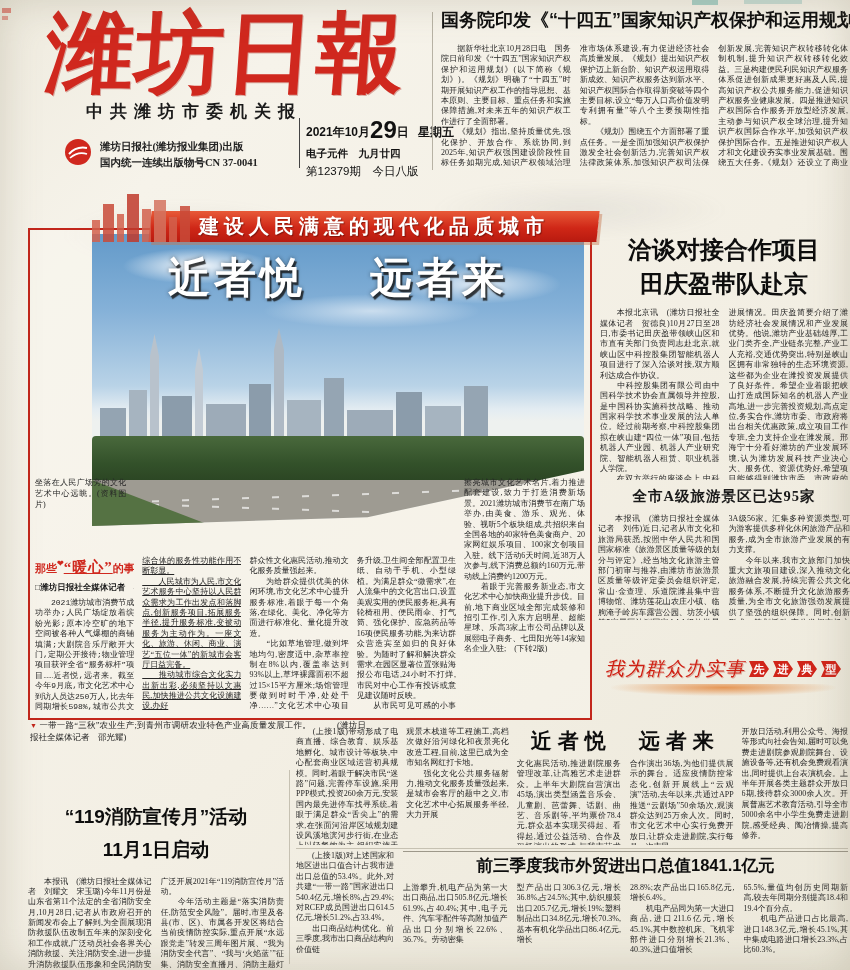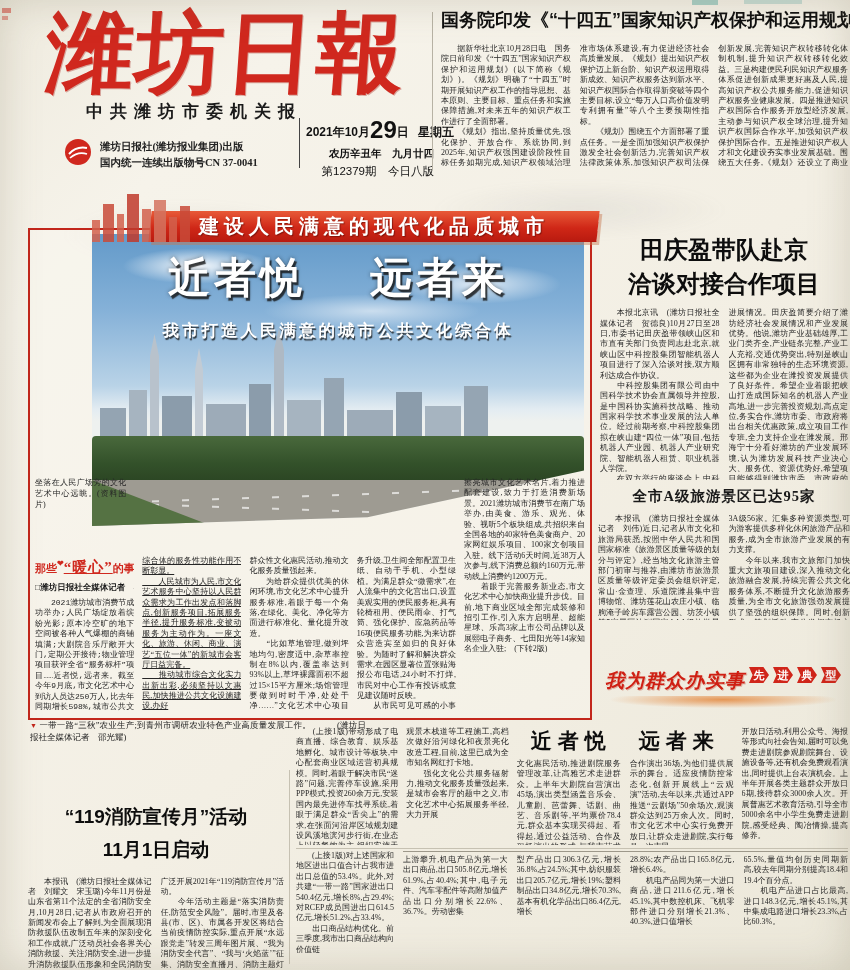--- a/index.html
+++ b/index.html
@@ -11,21 +11,21 @@
   .frag{position:absolute;z-index:1;}
 
   
   .mast-title{position:absolute;left:46px;top:8px;width:372px;font-size:88px;line-height:1.05;font-weight:900;
       color:#d0281e;letter-spacing:2px;transform:skewX(-4deg);white-space:nowrap;text-shadow:1px 1px 0 rgba(160,30,20,.35);}
   .mast-org{position:absolute;left:86px;top:100px;font-size:17px;font-weight:bold;letter-spacing:7px;color:#1a1a1a;
       font-family:"Liberation Sans","DejaVu Sans",sans-serif;white-space:nowrap;}
   .mast-logo{position:absolute;left:64px;top:138px;width:28px;height:28px;}
   .mast-pub{position:absolute;left:100px;top:139px;font-size:10.5px;font-weight:bold;line-height:1.5;color:#222;white-space:nowrap;}
   .mast-vline{position:absolute;left:299px;top:118px;width:1px;height:50px;background:#444;}
-  .mast-date{position:absolute;left:306px;top:116px;width:128px;text-align:right;color:#111;white-space:nowrap;
+  .mast-date{position:absolute;left:306px;top:116px;width:128px;text-align:left;color:#111;white-space:nowrap;
       font-family:"Liberation Sans","DejaVu Sans",sans-serif;}
   .mast-date .l1{font-size:12px;font-weight:bold;}
   .mast-date .dnum{font-size:24px;font-weight:bold;vertical-align:-2px;}
   .mast-date .l2{font-size:10.5px;font-weight:bold;margin-top:3px;}
   .mast-date .l3{font-size:11.5px;margin-top:3px;}
 
   
   .top-vline{position:absolute;left:432px;top:12px;width:1px;height:158px;background:#b7b2a4;}
   .top-article{position:absolute;left:441px;top:8px;width:407px;}
   .top-article h1{margin:0;font-size:18px;font-weight:900;letter-spacing:0;white-space:nowrap;color:#0d0d0d;
@@ -82,22 +82,22 @@
   .tian h2{margin:0 0 8px 0;text-align:center;font-size:24px;line-height:1.4;font-weight:900;color:#0d0d0d;
       font-family:"Liberation Sans","DejaVu Sans",sans-serif;}
   .tian .cols{height:172px;}
   .aaa{position:absolute;left:598px;top:480px;width:252px;}
   .aaa h2{margin:0;text-align:center;font-size:19px;font-weight:900;white-space:nowrap;color:#0d0d0d;
       font-family:"Liberation Sans","DejaVu Sans",sans-serif;}
   .aaa h3{margin:7px 0 8px 0;text-align:center;font-size:14.5px;font-weight:bold;letter-spacing:1px;color:#1a1a1a;white-space:nowrap;}
   .aaa .cols{height:106px;}
   .campaign{position:absolute;left:598px;top:656px;width:250px;text-align:center;z-index:2;}
   .campaign .row{display:flex;align-items:center;justify-content:center;gap:4px;}
-  .campaign .slogan{color:#cf1f13;font-size:19px;font-weight:700;font-style:italic;letter-spacing:1px;white-space:nowrap;
-      text-shadow:1px 1px 0 rgba(180,40,20,.3);margin-top:12px;}
+  .campaign .slogan{color:#cf1f13;font-size:19px;font-weight:400;font-style:italic;letter-spacing:1px;white-space:nowrap;
+      text-shadow:1px 1px 0 rgba(180,40,20,.3);}
   .badge{display:inline-flex;align-items:center;justify-content:center;width:20px;height:16px;background:#d0251a;color:#fff;
       font-size:11px;font-weight:bold;clip-path:polygon(0 0,72% 0,100% 50%,72% 100%,0 100%,18% 50%);
       font-family:"Liberation Sans","DejaVu Sans",sans-serif;}
   .glow{margin:2px auto 0;width:225px;height:12px;background:radial-gradient(ellipse at 50% 30%,rgba(226,122,40,.75),rgba(226,122,40,0) 72%);}
 
   
   .tailnote{position:absolute;left:30px;top:719px;width:336px;font-size:8.5px;line-height:1.45;text-align:justify;color:#242424;}
   .tailnote .mark{color:#c2261b;font-size:7px;}
   .fire{position:absolute;left:28px;top:800px;width:256px;}
   .fire h2{margin:0 0 10px 0;text-align:center;font-size:19px;line-height:1.75;font-weight:900;color:#0d0d0d;
@@ -141,21 +141,21 @@
   <div class="mast-pub">
     <div>潍坊日报社(潍坊报业集团)出版</div>
     <div>国内统一连续出版物号CN 37-0041</div>
   </div>
   <div class="mast-vline"></div>
   <div class="mast-date">
     <div class="l1">
       <span>2021年10月</span><span class="dnum">29</span><span>日</span>
       <span style="margin-left:6px;">星期五</span>
     </div>
-    <div class="l2">农历辛丑年　九月廿四</div>
+    <div class="l2">电子元件　九月廿四</div>
     <div class="l3">第12379期　今日八版</div>
   </div>
 
   <div class="top-vline"></div>
   <div class="top-article">
     <h1>国务院印发《“十四五”国家知识产权保护和运用规划》</h1>
     <div class="cols">
       <div class="coltext">　　据新华社北京10月28日电　国务院日前印发《“十四五”国家知识产权保护和运用规划》(以下简称《规划》)。《规划》明确了“十四五”时期开展知识产权工作的指导思想、基本原则、主要目标、重点任务和实施保障措施,对未来五年的知识产权工作进行了全面部署。
 　　《规划》指出,坚持质量优先,强化保护、开放合作、系统协同,到2025年,知识产权强国建设阶段性目标任务如期完成,知识产权领域治理能力和治理水平显著提高,知识产权事业实现高质量发展,有效支撑创新驱动发展和高标</div>
       <div class="coltext">准市场体系建设,有力促进经济社会高质量发展。《规划》提出知识产权保护迈上新台阶、知识产权运用取得新成效、知识产权服务达到新水平、知识产权国际合作取得新突破等四个主要目标,设立“每万人口高价值发明专利拥有量”等八个主要预期性指标。
@@ -202,21 +202,20 @@
       <div class="trees"></div>
       <div class="road">
         <div class="roadline" style="top:14px;transform:rotate(-2deg);"></div>
         <div class="roadline" style="top:30px;transform:rotate(2deg);"></div>
       </div>
       <div class="lawn" style="left:0;width:120px;clip-path:polygon(0 0,100% 100%,0 100%);"></div>
       <div class="lawn" style="right:0;width:150px;clip-path:polygon(100% 0,100% 100%,0 100%);"></div>
       <div class="photo-title">
         <span>近者悦</span><span class="gap"></span><span>远者来</span>
       </div>
-      <div class="photo-sub">我市打造人民满意的城市公共文化综合体</div>
     </div>
 
     <div class="box-cols">
       <div class="bcol">
         <div class="caption">坐落在人民广场旁的文化艺术中心远眺。(资料图片)</div>
         <div class="kicker">
           <span class="k1">那些</span><span class="heart">❤</span><span class="k2">“暖心”</span><span class="k1">的事儿</span>
         </div>
         <div class="byline">□潍坊日报社全媒体记者　石莹</div>
         <div class="coltext" style="height:118px;font-family:Liberation Mono, monospace;">　　2021潍坊城市消费节成功举办;人民广场绽放着缤纷光影;原本冷空旷的地下空间被各种人气爆棚的商铺填满;大剧院音乐厅敞开大门,定期公开接待;物业管理项目获评全省“服务标杆”项目……近者悦,远者来。截至今年9月底,市文化艺术中心到访人员达250万人,比去年同期增长598%,城市公共文化</div>
@@ -240,22 +239,22 @@
         </div>
       <div class="bcol wide">
           <div class="coltext" style="height:234px;">擦亮城市文化艺术名片,着力推进配套建设,致力于打造消费新场景。2021潍坊城市消费节在南广场举办,由美食、游乐、观光、体验、视听5个板块组成,共招织来自全国各地的40家特色美食商户、20家网红娱乐项目、100家文创项目入驻。线下活动6天时间,近38万人次参与,线下消费总额约160万元,带动线上消费约1200万元。
 　　着眼于完善服务新业态,市文化艺术中心加快商业提升步伐。目前,地下商业区域全部完成装修和招引工作,引入东方启明星、超能星球、乐高3家上市公司品牌以及展熙电子商务、七田阳光等14家知名企业入驻;　(下转2版)</div>
         </div>
     </div>
   </div>
 
   <div class="tian">
     <h2>
+      <span style="display:block;">洽谈对接合作项目</span>
       <span style="display:block;">田庆盈带队赴京</span>
-      <span style="display:block;">洽谈对接合作项目</span>
     </h2>
     <div class="cols">
       <div class="coltext">　　本报北京讯　(潍坊日报社全媒体记者　贺德良)10月27日至28日,市委书记田庆盈带领峡山区和市直有关部门负责同志赴北京,就峡山区中科控股集团智能机器人项目进行了深入洽谈对接,双方顺利达成合作协议。
 　　中科控股集团有限公司由中国科学技术协会直属领导并控股,是中国科协实施科技战略、推动国家科学技术事业发展的法人单位。经过前期考察,中科控股集团拟在峡山建“四位一体”项目,包括机器人产业园、机器人产业研究院、智能机器人租赁、职业机器人学院。
 　　在双方举行的座谈会上,中科控股集团董事长邢海宁、中科集团副总经理吴疆,峡山区党工委书记、管委会主任张龙江分别介绍了中科控股集团情况、“四位一体”项目情况和项目</div>
       <div class="coltext">进展情况。田庆盈简要介绍了潍坊经济社会发展情况和产业发展优势。他说,潍坊产业基础雄厚,工业门类齐全,产业链条完整,产业工人充裕,交通优势突出,特别是峡山区拥有非常独特的生态环境资源,这些都为企业在潍投资发展提供了良好条件。希望企业着眼把峡山打造成国际知名的机器人产业高地,进一步完善投资规划,高点定位,务实合作,潍坊市委、市政府将出台相关优惠政策,成立项目工作专班,全力支持企业在潍发展。邢海宁十分看好潍坊的产业发展环境,认为潍坊发展科技产业决心大、服务优、资源优势好,希望项目能够得到潍坊市委、市政府的重视和支持,相信在双方共同努力下,双方合作一定取得圆满成功。
 　　座谈结束后,双方共同见证了中科智能机器人产业园项目签约。</div>
     </div>
   </div>
 
@@ -311,20 +310,21 @@
         <div class="coltext">合作演出36场,为他们提供展示的舞台。适应疫情防控常态化,创新开展线上“云观演”活动,去年以来,共通过APP推送“云剧场”50余场次,观演群众达到25万余人次。同时,市文化艺术中心实行免费开放日,让群众走进剧院,实行每月一次市民</div>
       </div>
     </div>
     <div class="ccol coltext" style="flex:1.04;">开放日活动,利用公众号、海报等形式向社会告知,届时可以免费走进剧院参观剧院舞台、设施设备等,还有机会免费观看演出,同时提供上台表演机会。上半年开展各类主题群众开放日6期,接待群众3000余人次。开展普惠艺术教育活动,引导全市5000余名中小学生免费走进剧院,感受经典、陶冶情操,提高修养。</div>
   </div>
 
   <div class="trade">
     <div class="tcol1 coltext">　　(上接1版)对上述国家和地区进出口值合计占我市进出口总值的53.4%。此外,对共建“一带一路”国家进出口540.4亿元,增长8%,占29.4%;对RCEP成员国进出口614.5亿元,增长51.2%,占33.4%。
 　　出口商品结构优化。前三季度,我市出口商品结构向价值链</div>
     <div class="tright">
+      <h2>前三季度我市外贸进出口总值1841.1亿元</h2>
       <div class="cols">
         <div class="coltext">上游攀升,机电产品为第一大出口商品,出口505.8亿元,增长61.9%,占40.4%;其中,电子元件、汽车零配件等高附加值产品出口分别增长22.6%、36.7%。劳动密集</div>
         <div class="coltext">型产品出口306.3亿元,增长36.8%,占24.5%;其中,纺织服装出口205.7亿元,增长19%;塑料制品出口34.8亿元,增长70.3%,基本有机化学品出口86.4亿元,增长</div>
         <div class="coltext">28.8%;农产品出口165.8亿元,增长6.4%。
 　　机电产品同为第一大进口商品,进口211.6亿元,增长45.1%,其中数控机床、飞机零部件进口分别增长21.3%、40.3%,进口值增长</div>
         <div class="coltext">65.5%,量值均创历史同期新高,较去年同期分别提高18.4和19.4个百分点。
 　　机电产品进口占比最高,进口148.3亿元,增长45.1%,其中集成电路进口增长23.3%,占比60.3%。</div>
       </div>
     </div>
   </div>

